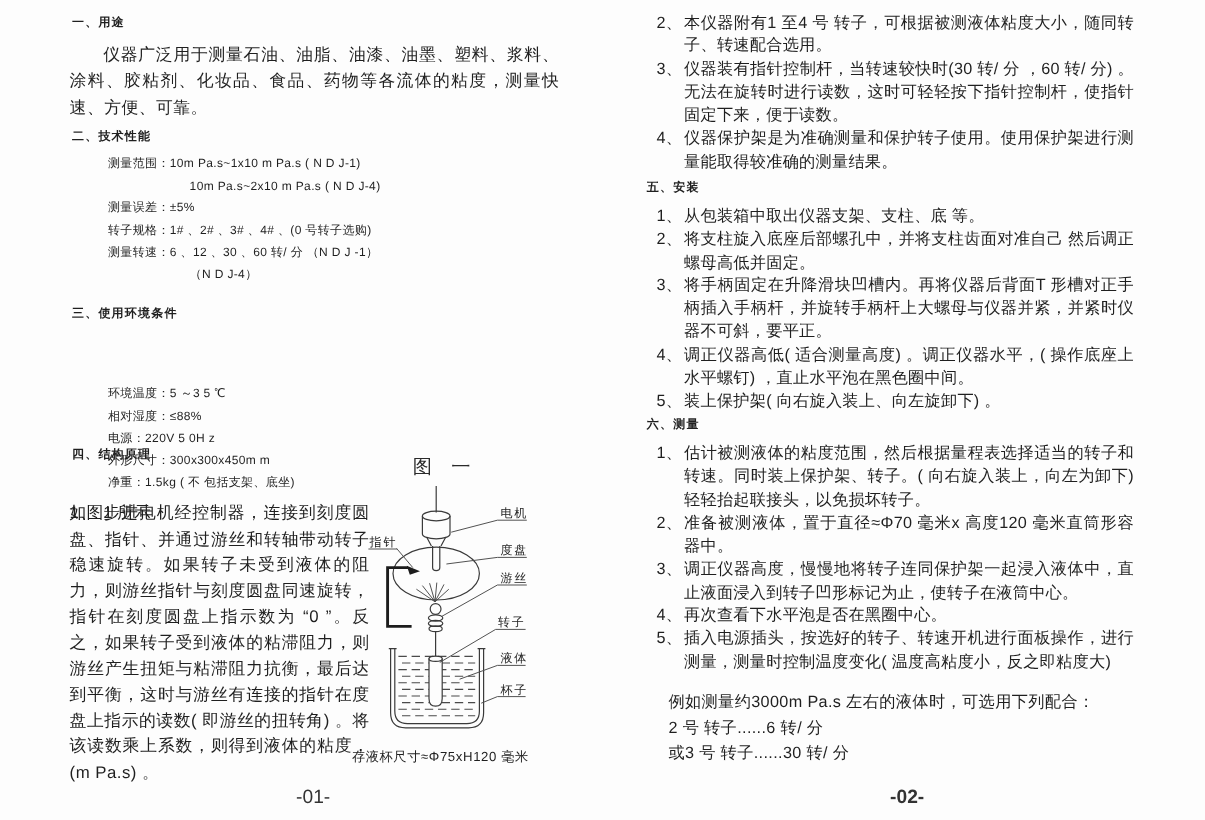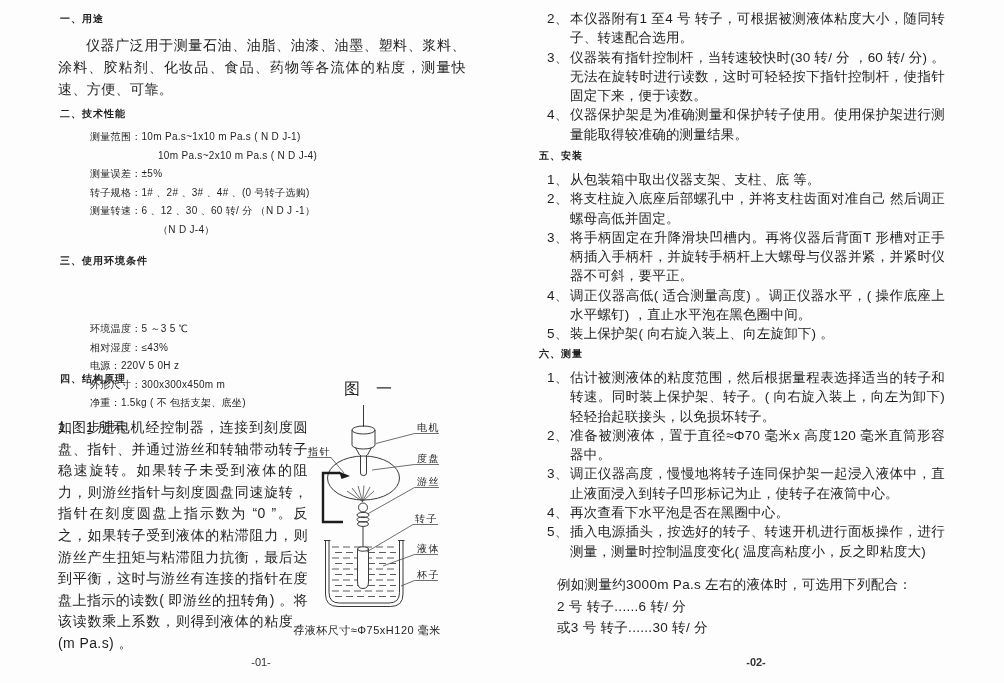--- a/index.html
+++ b/index.html
@@ -10,21 +10,21 @@
   }
   .abs{position:absolute;}
   .heading{font-size:10px;font-weight:bold;letter-spacing:1px;white-space:nowrap;}
   .body-text{font-size:14px;line-height:21.8px;letter-spacing:.4px;text-align:justify;}
   .spec-line{font-size:10px;line-height:18.6px;white-space:nowrap;letter-spacing:.3px;}
   .spec-cont{padding-left:68px;}
   .list{font-size:13.5px;line-height:19.3px;letter-spacing:.2px;}
   .item{position:relative;padding-left:23px;text-align:justify;}
   .item .num{position:absolute;left:0;top:0;}
   .example{font-size:13.5px;line-height:21.5px;letter-spacing:.3px;}
-  .page-num{font-size:11px;color:#333;}
+  .page-num{font-size:16px;color:#333;}
   .fig-caption{font-size:11px;letter-spacing:.5px;white-space:nowrap;}
   svg text{font-family:"Liberation Serif",serif;font-size:10px;fill:#222;letter-spacing:1.5px;}
   svg .figtitle{font-size:16px;letter-spacing:6px;fill:#2a2a2a;}
   .ln{stroke:#3a3a3a;stroke-width:1;fill:none;}
   .thin{stroke:#4a4a4a;stroke-width:.8;fill:none;}
   .thick{stroke:#1c1c1c;stroke-width:2.4;fill:none;}
   .dash{stroke:#4a4a4a;stroke-width:.9;}
 </style>
 </head>
 <body>
@@ -40,21 +40,21 @@
     <div class="spec-line spec-cont">10m Pa.s~2x10 m Pa.s ( N D J-4)</div>
     <div class="spec-line">测量误差：±5%</div>
     <div class="spec-line">转子规格：1# 、2# 、3# 、4# 、(0 号转子选购)</div>
     <div class="spec-line">测量转速：6 、12 、30 、60 转/ 分 （N D J -1）</div>
     <div class="spec-line spec-cont">（N D J-4）</div>
   </div>
 
   <div class="abs heading" style="left:60px;top:254px;">三、使用环境条件</div>
   <div class="abs" style="left:90px;top:276px;margin-top:44px;">
     <div class="spec-line">环境温度：5 ～3 5 ℃</div>
-    <div class="spec-line">相对湿度：≤43%</div>
+    <div class="spec-line">相对湿度：≤88%</div>
     <div class="spec-line">电源：220V 5 0H z</div>
     <div class="spec-line">外形尺寸：300x300x450m m</div>
     <div class="spec-line">净重：1.5kg ( 不 包括支架、底坐)</div>
   </div>
 
   <div class="abs heading" style="left:60px;top:372px;font-family:Liberation Mono, monospace;">四、结构原理</div>
   <div class="abs" style="left:58px;top:419px;font-size:14px;">如图1 所示</div>
   <div class="abs body-text" style="left:58px;top:417px;width:250px;line-height:21.6px;">1、 步进电机经控制器，连接到刻度圆盘、指针、并通过游丝和转轴带动转子稳速旋转。如果转子未受到液体的阻力，则游丝指针与刻度圆盘同速旋转， 指针在刻度圆盘上指示数为 “0 ”。反之，如果转子受到液体的粘滞阻力，则游丝产生扭矩与粘滞阻力抗衡，最后达到平衡，这时与游丝有连接的指针在度盘上指示的读数( 即游丝的扭转角) 。将该读数乘上系数，则得到液体的粘度，(m Pa.s) 。</div>
 
   <svg class="abs" style="left:300px;top:375px;" width="175" height="270" viewBox="0 0 175 270">

